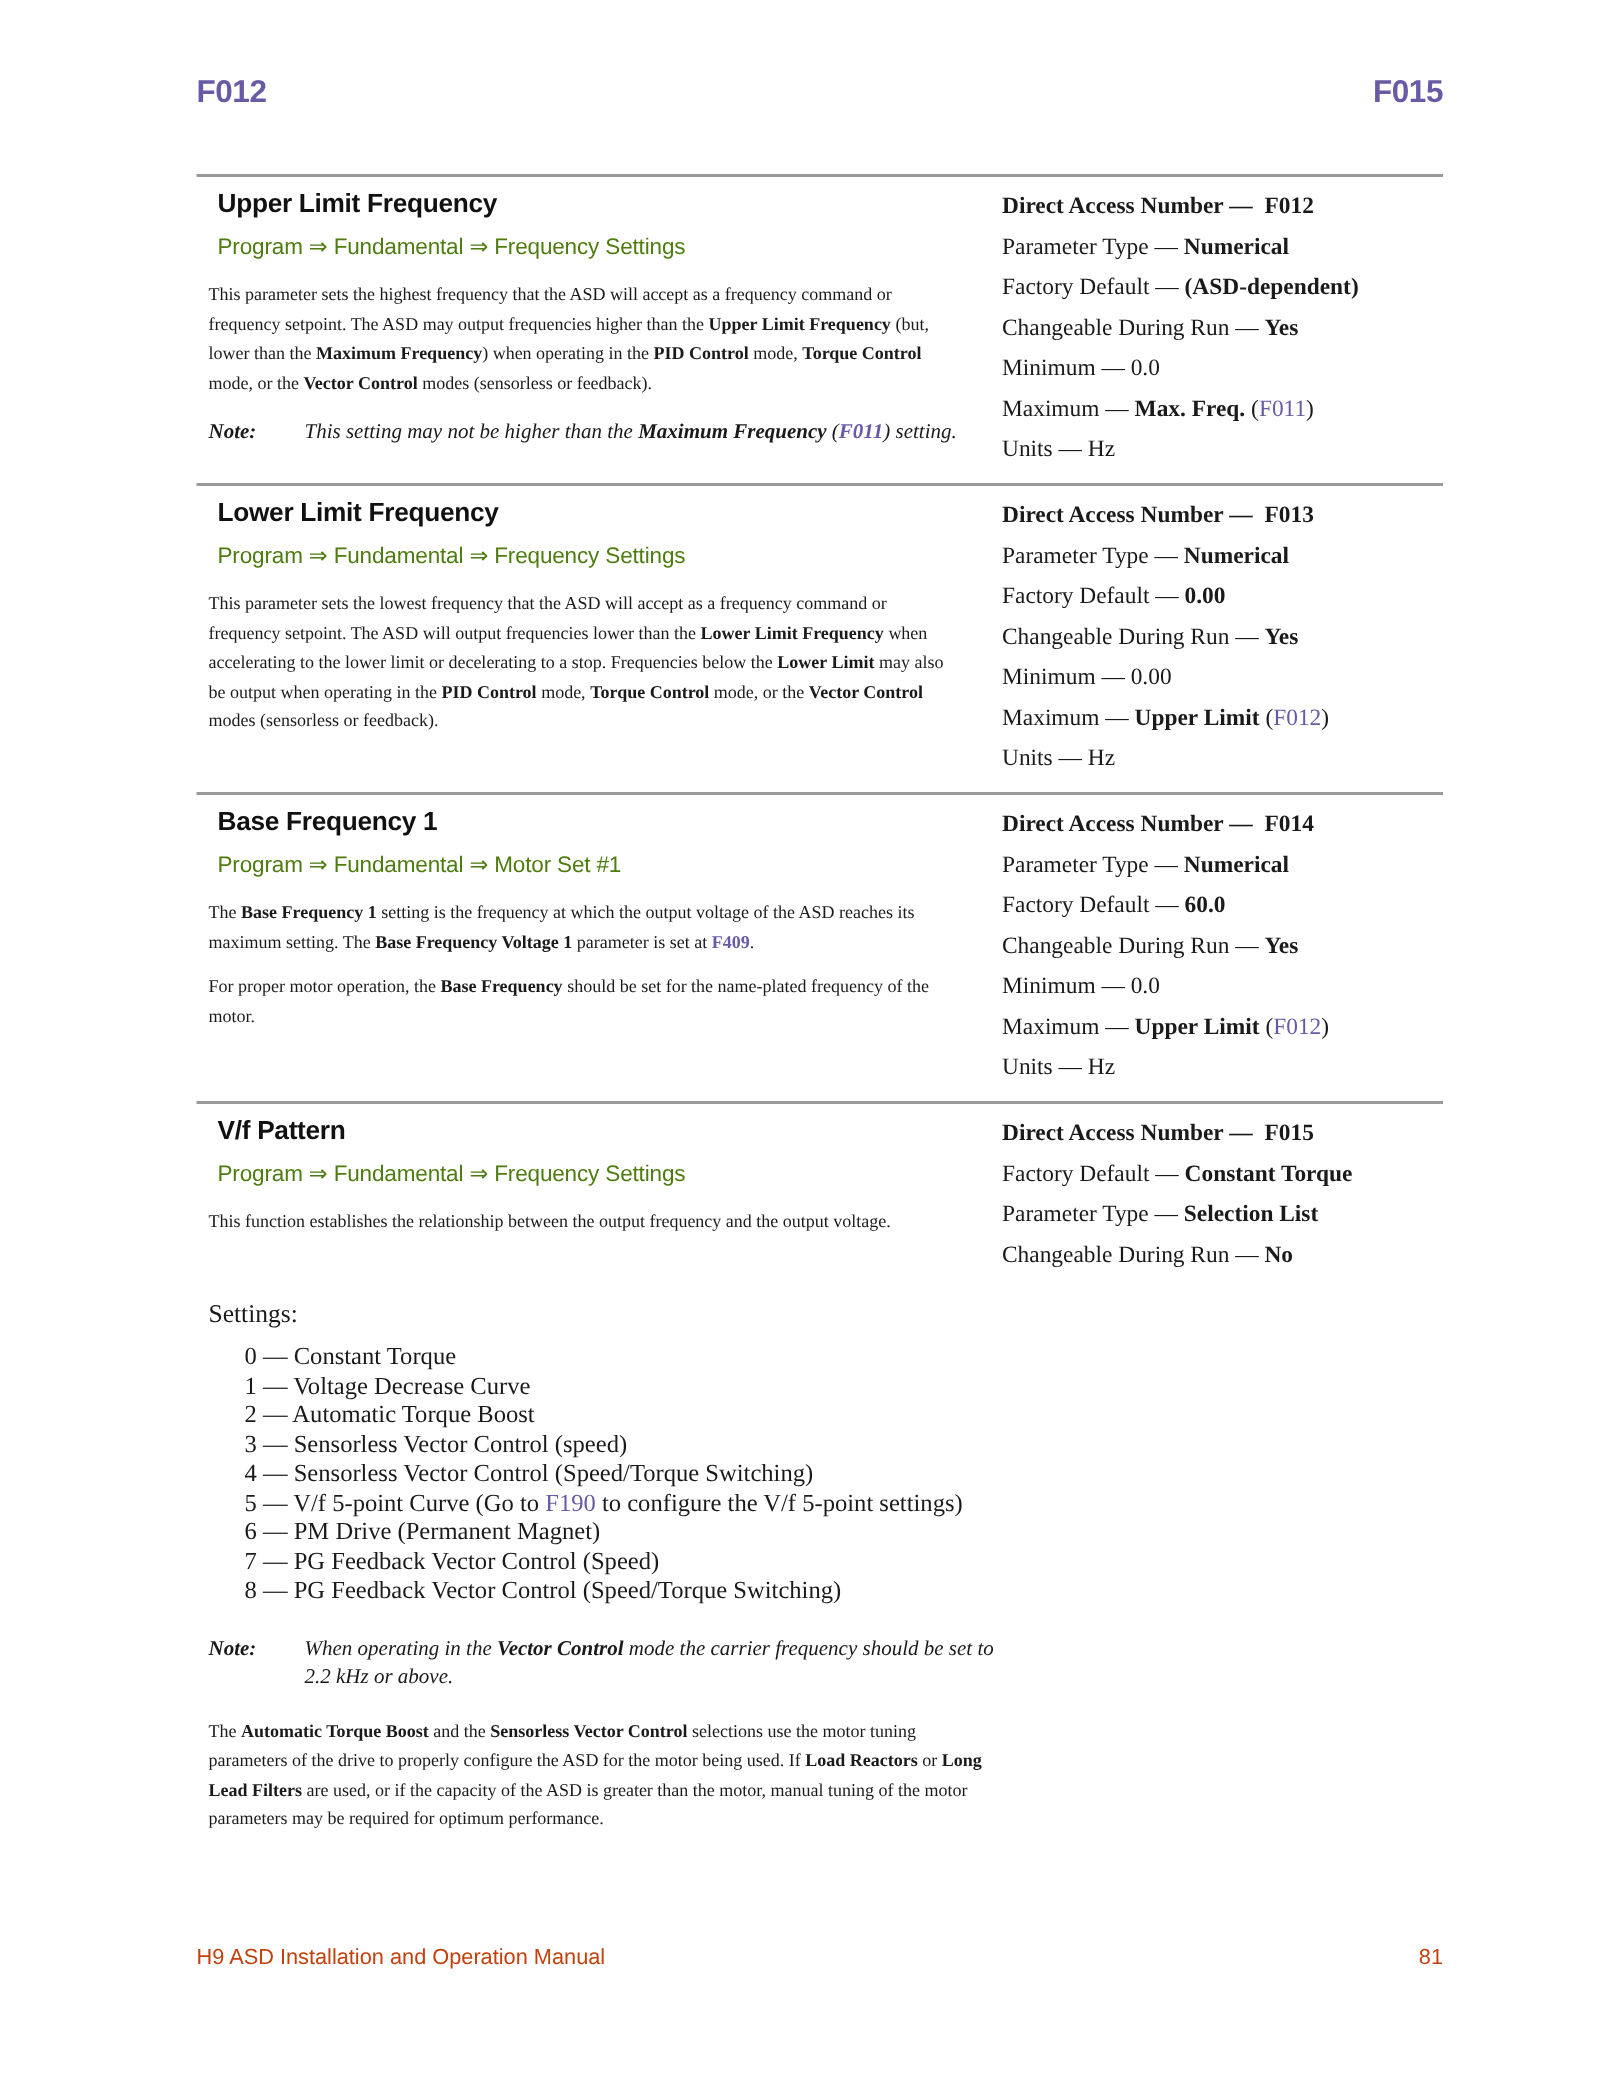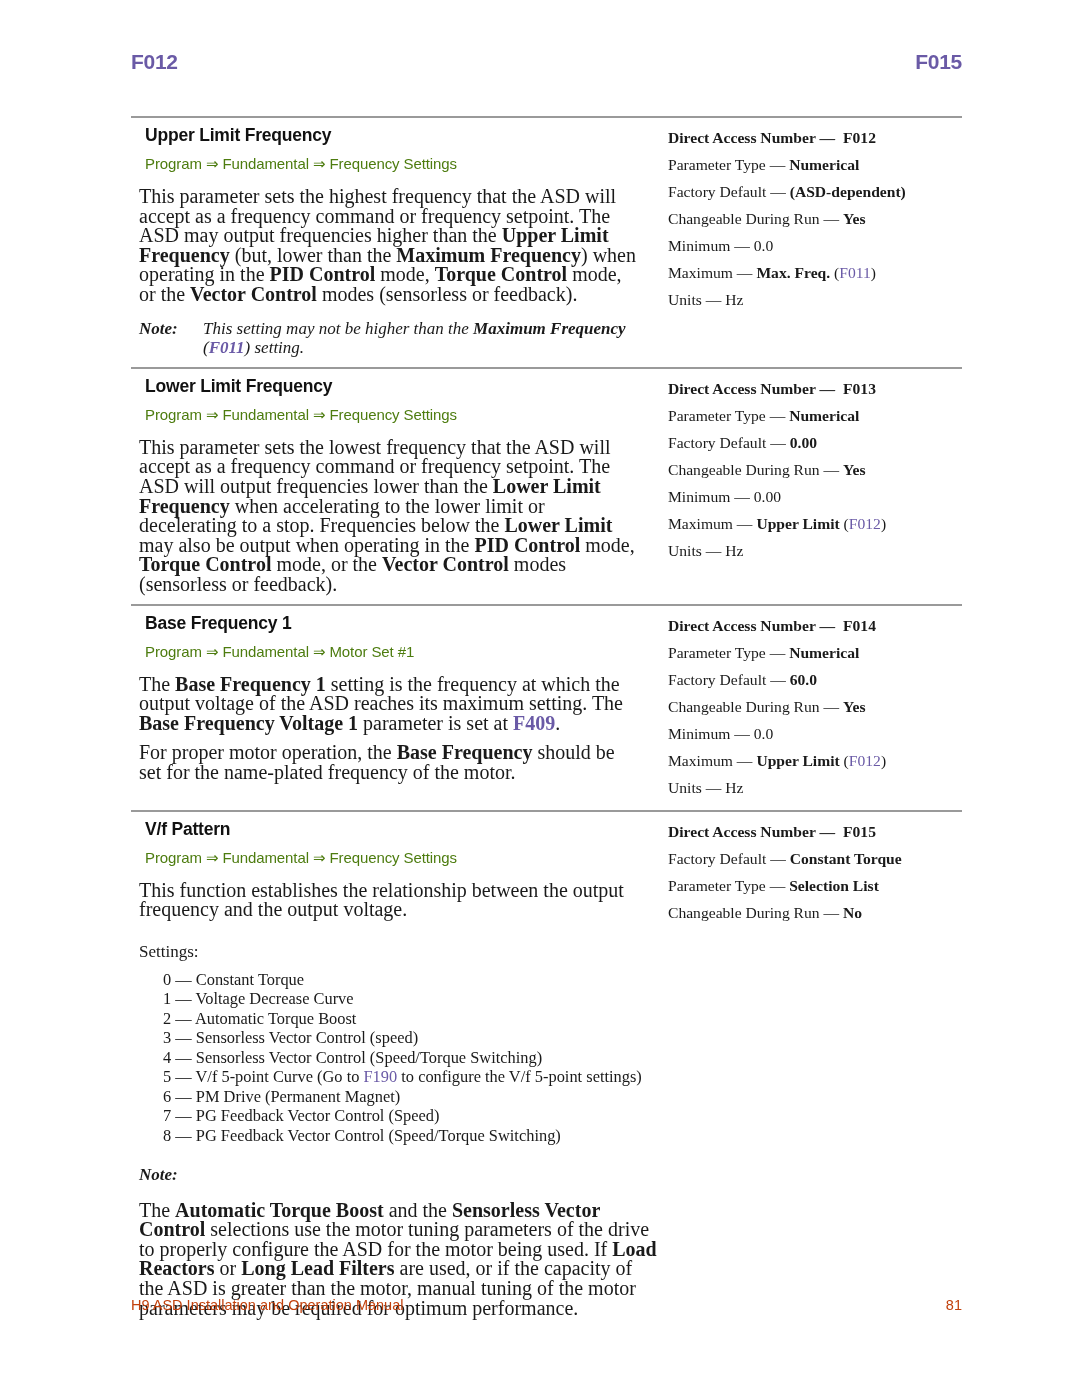--- a/index.html
+++ b/index.html
@@ -79,41 +79,41 @@
     letter-spacing: -0.2px;
   }
   p.path {
     font-family: "Liberation Sans", sans-serif;
     font-size: 15px;
     color: #4d7c0f;
     margin: 9px 0 0 14px;
     letter-spacing: -0.1px;
   }
   p.body {
-    font-size: 20px;
+    font-size: 12px;
     line-height: 19.6px;
     margin: 14px 0 0 8px;
     text-align: left;
   }
   p.body.tight { margin-top: 10px; }
   b { font-weight: bold; }
   .ref {
     color: #6a5aa6;
   }
   .ref-b {
     color: #6a5aa6;
     font-weight: bold;
   }
 
   
   .note {
     display: flex;
     margin: 14px 0 0 8px;
     font-style: italic;
-    font-size: 17px;
+    font-size: 14px;
     line-height: 19.6px;
   }
   .note-label {
     font-weight: bold;
     font-style: italic;
     flex: 0 0 auto;
     width: 64px;
   }
   .note-text { flex: 1 1 auto; }
 
@@ -269,20 +269,21 @@
         <li><span>3 —</span> <span>Sensorless Vector Control (speed)</span></li>
         <li><span>4 —</span> <span>Sensorless Vector Control (Speed/Torque Switching)</span></li>
         <li><span>5 —</span> <span>V/f 5-point Curve (Go to </span><span class="ref">F190</span><span> to configure the V/f 5-point settings)</span></li>
         <li><span>6 —</span> <span>PM Drive (Permanent Magnet)</span></li>
         <li><span>7 —</span> <span>PG Feedback Vector Control (Speed)</span></li>
         <li><span>8 —</span> <span>PG Feedback Vector Control (Speed/Torque Switching)</span></li>
       </ul>
 
       <div class="note" style="margin-top:20px;">
         <span class="note-label">Note:</span>
+        <span class="note-text" style="max-width:470px;"><span>When operating in the </span><b>Vector Control</b><span> mode the carrier frequency should be set to 2.2 kHz or above.</span></span>
       </div>
 
       <p class="body" style="margin-top:16px;max-width:520px;">The <b>Automatic Torque Boost</b> and the <b>Sensorless Vector Control</b> selections use the motor tuning parameters of the drive to properly configure the ASD for the motor being used. If <b>Load Reactors</b> or <b>Long Lead Filters</b> are used, or if the capacity of the ASD is greater than the motor, manual tuning of the motor parameters may be required for optimum performance.</p>
     </div>
 
   </div>
 
   <div class="footer">
     <span>H9 ASD Installation and Operation Manual</span>
     <span>81</span>

